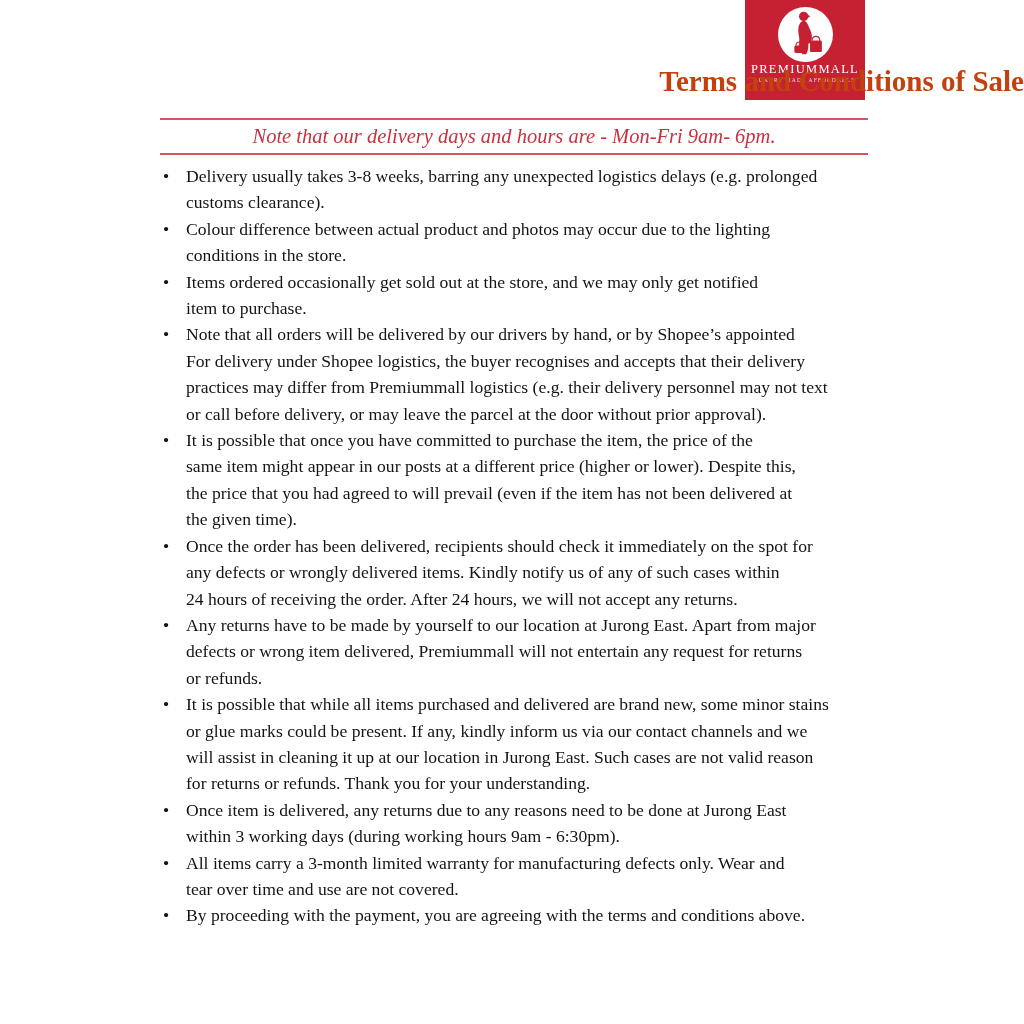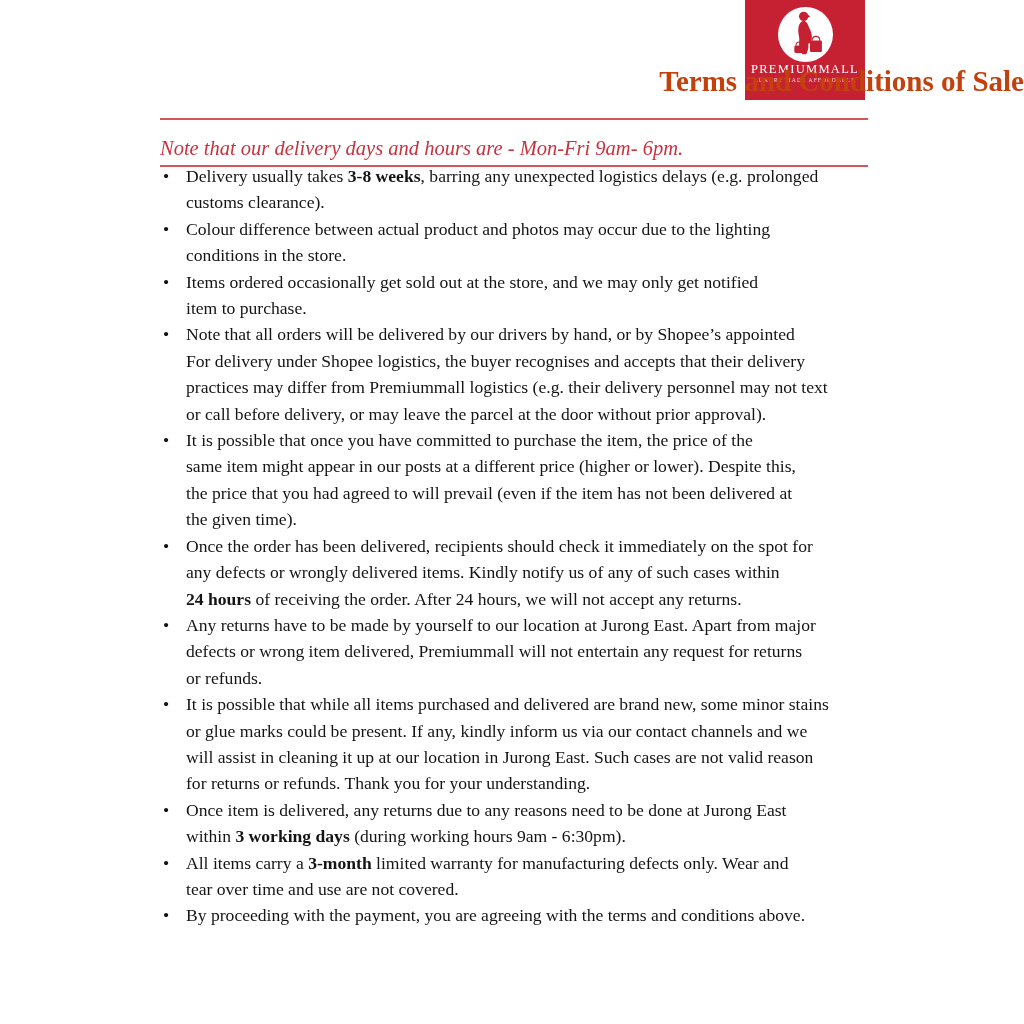--- a/index.html
+++ b/index.html
@@ -36,42 +36,43 @@
     text-align:right;
     font-size:29px; line-height:34px; font-weight:bold;
     color:#c2410c;
   }
 
   
   .note-band {
     position:absolute; left:160px; top:118px; width:708px;
     border-top:2px solid #D4545F;
     border-bottom:2px solid #D4545F;
-    padding:16px 0 5px 0;
+    padding:4px 0 5px 0;
+    text-align:center;
   }
   .note-text {
     font-style:italic;
     font-size:20.5px; line-height:24px;
     color:#C8323F;
     white-space:nowrap;
   }
 
   
   .terms { position:absolute; left:160px; top:163px; width:720px; }
   .terms ul { margin:0; padding:0; list-style:none; }
   .terms li { position:relative; padding-left:26px; }
   .terms .bullet {
     position:absolute; left:3px; top:0;
     font-size:17.6px; line-height:26.4px;
   }
   .terms .line {
     font-size:17.6px; line-height:26.4px;
     white-space:pre; color:#141414;
   }
-  .terms b { font-weight:bold;text-align:center; }
+  .terms b { font-weight:normal;text-align:center; }
 </style>
 </head>
 <body>
 
 <div class="page">
 
   <div class="logo">
     <div class="logo-circle">
       <svg viewBox="0 0 60 60" aria-hidden="true">
         <circle cx="30" cy="30" r="30" fill="#ffffff"></circle>

